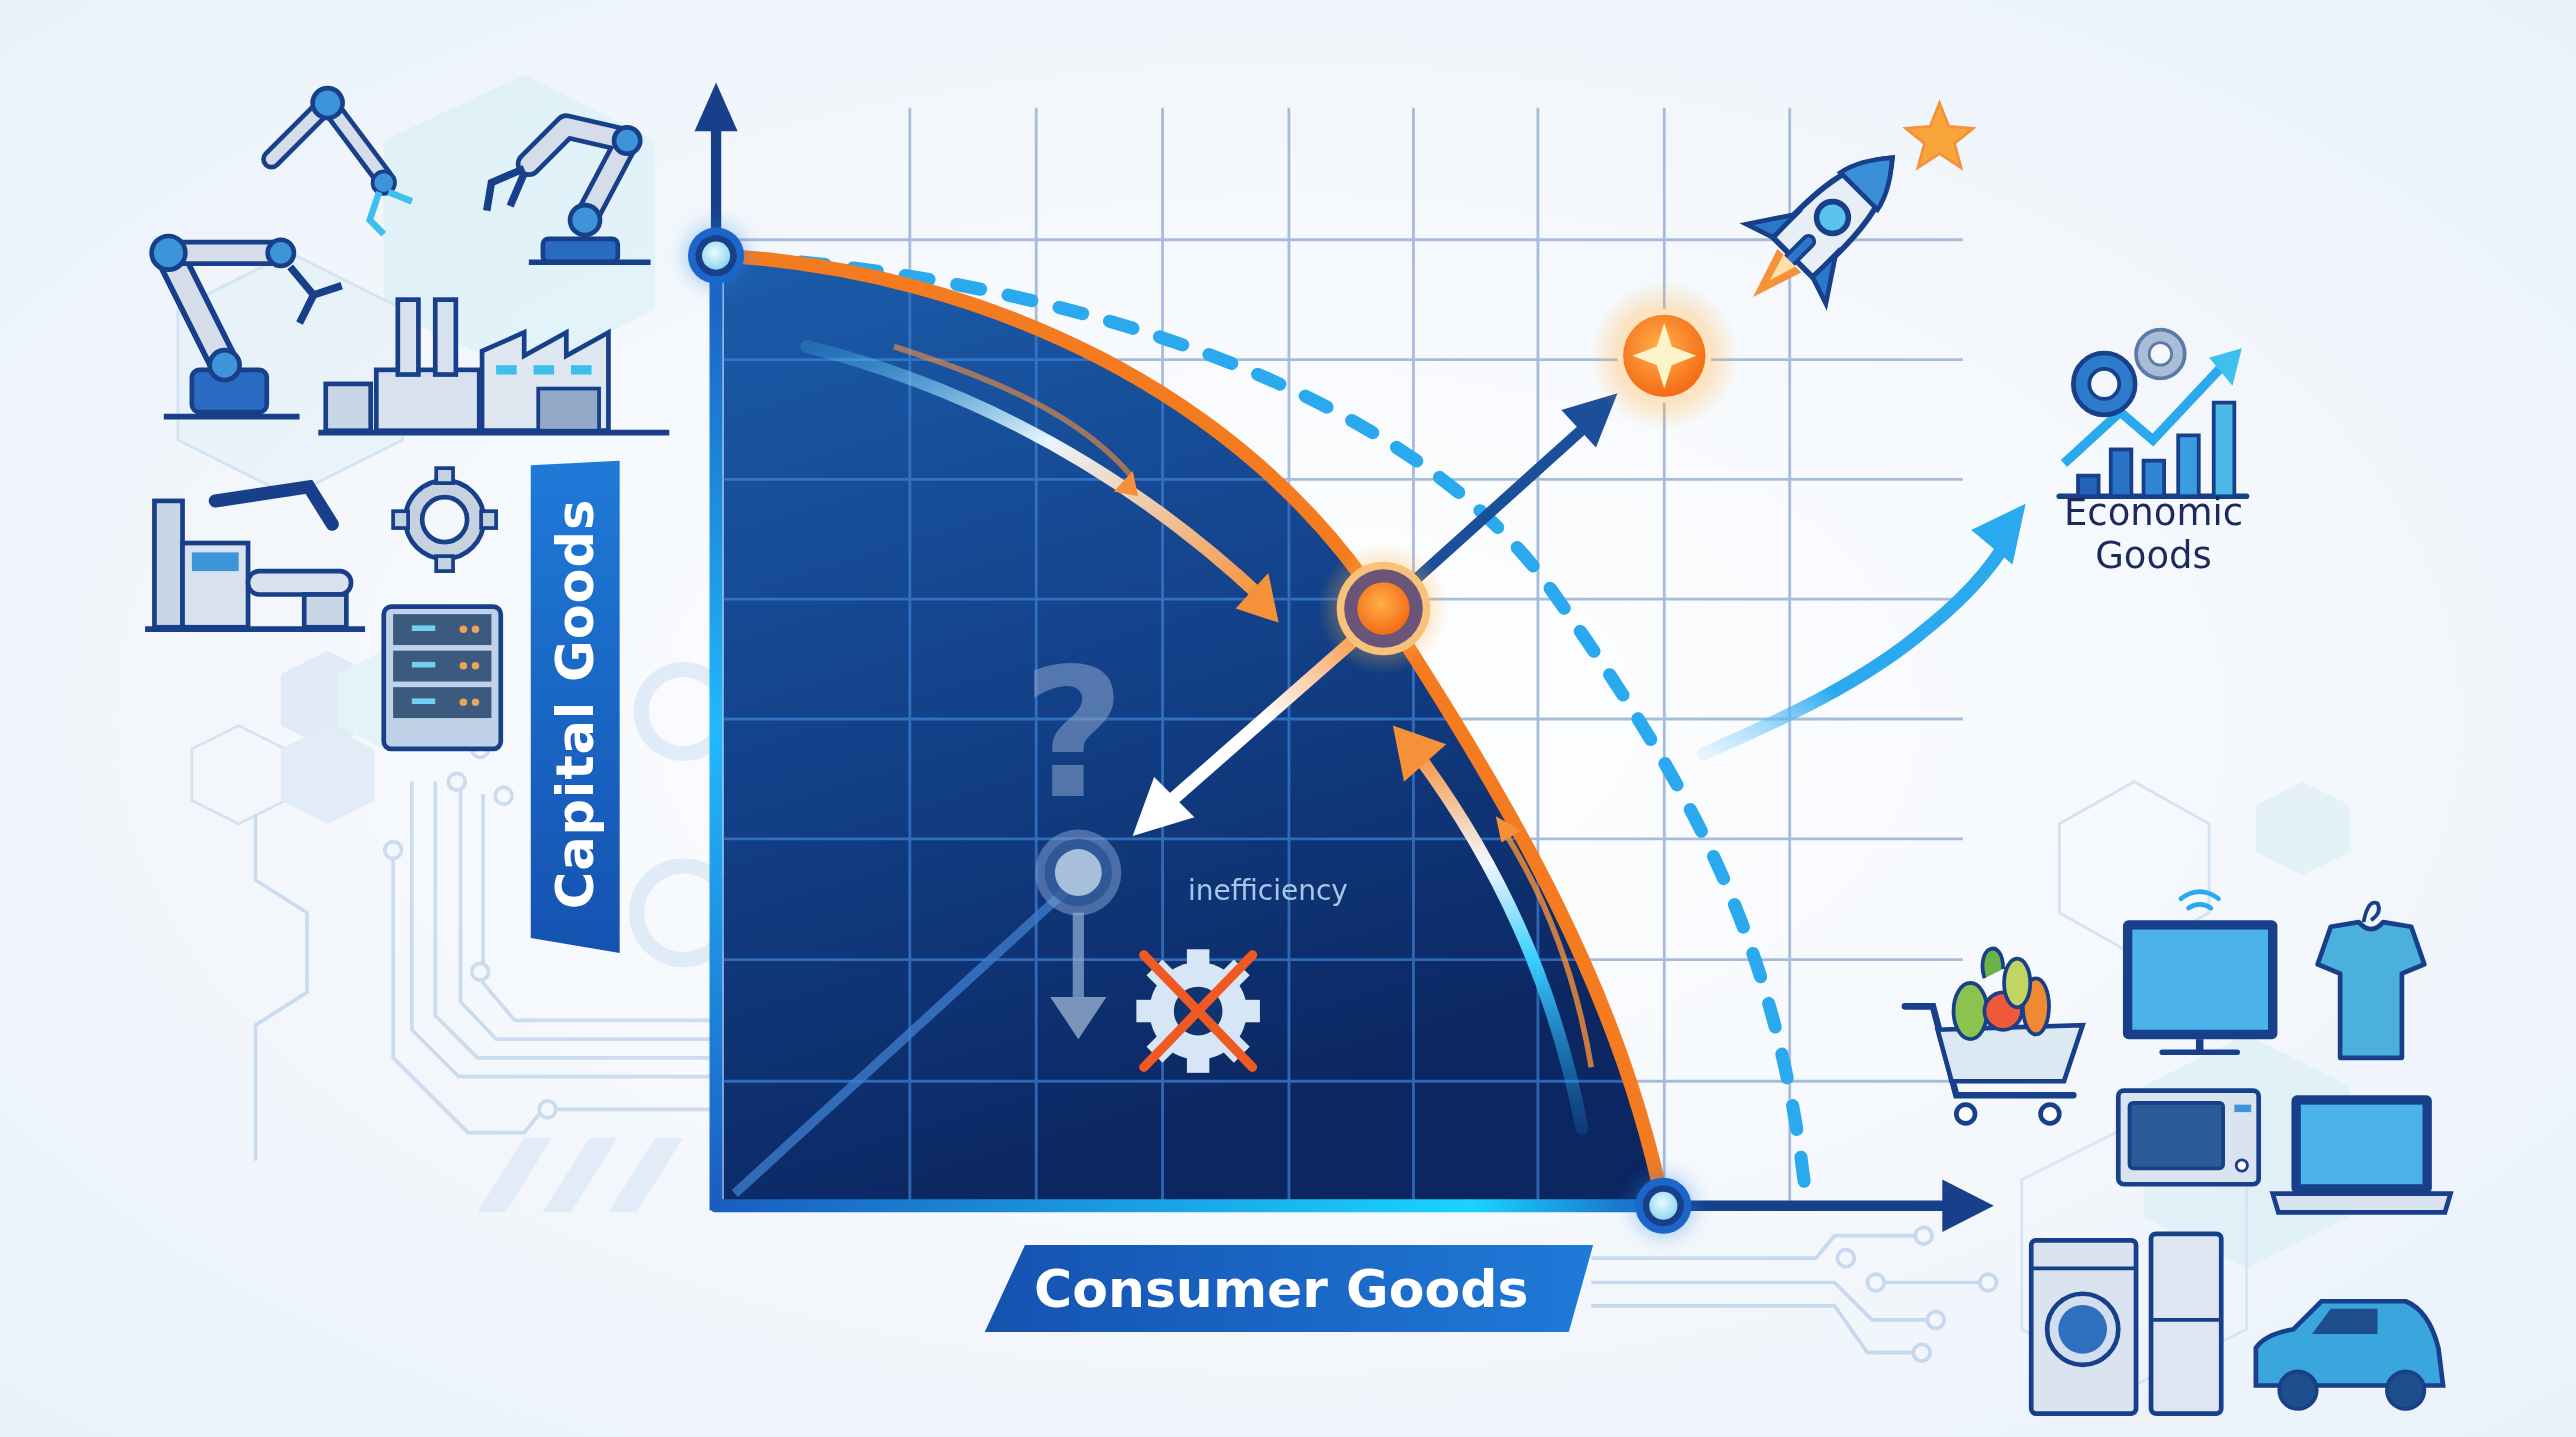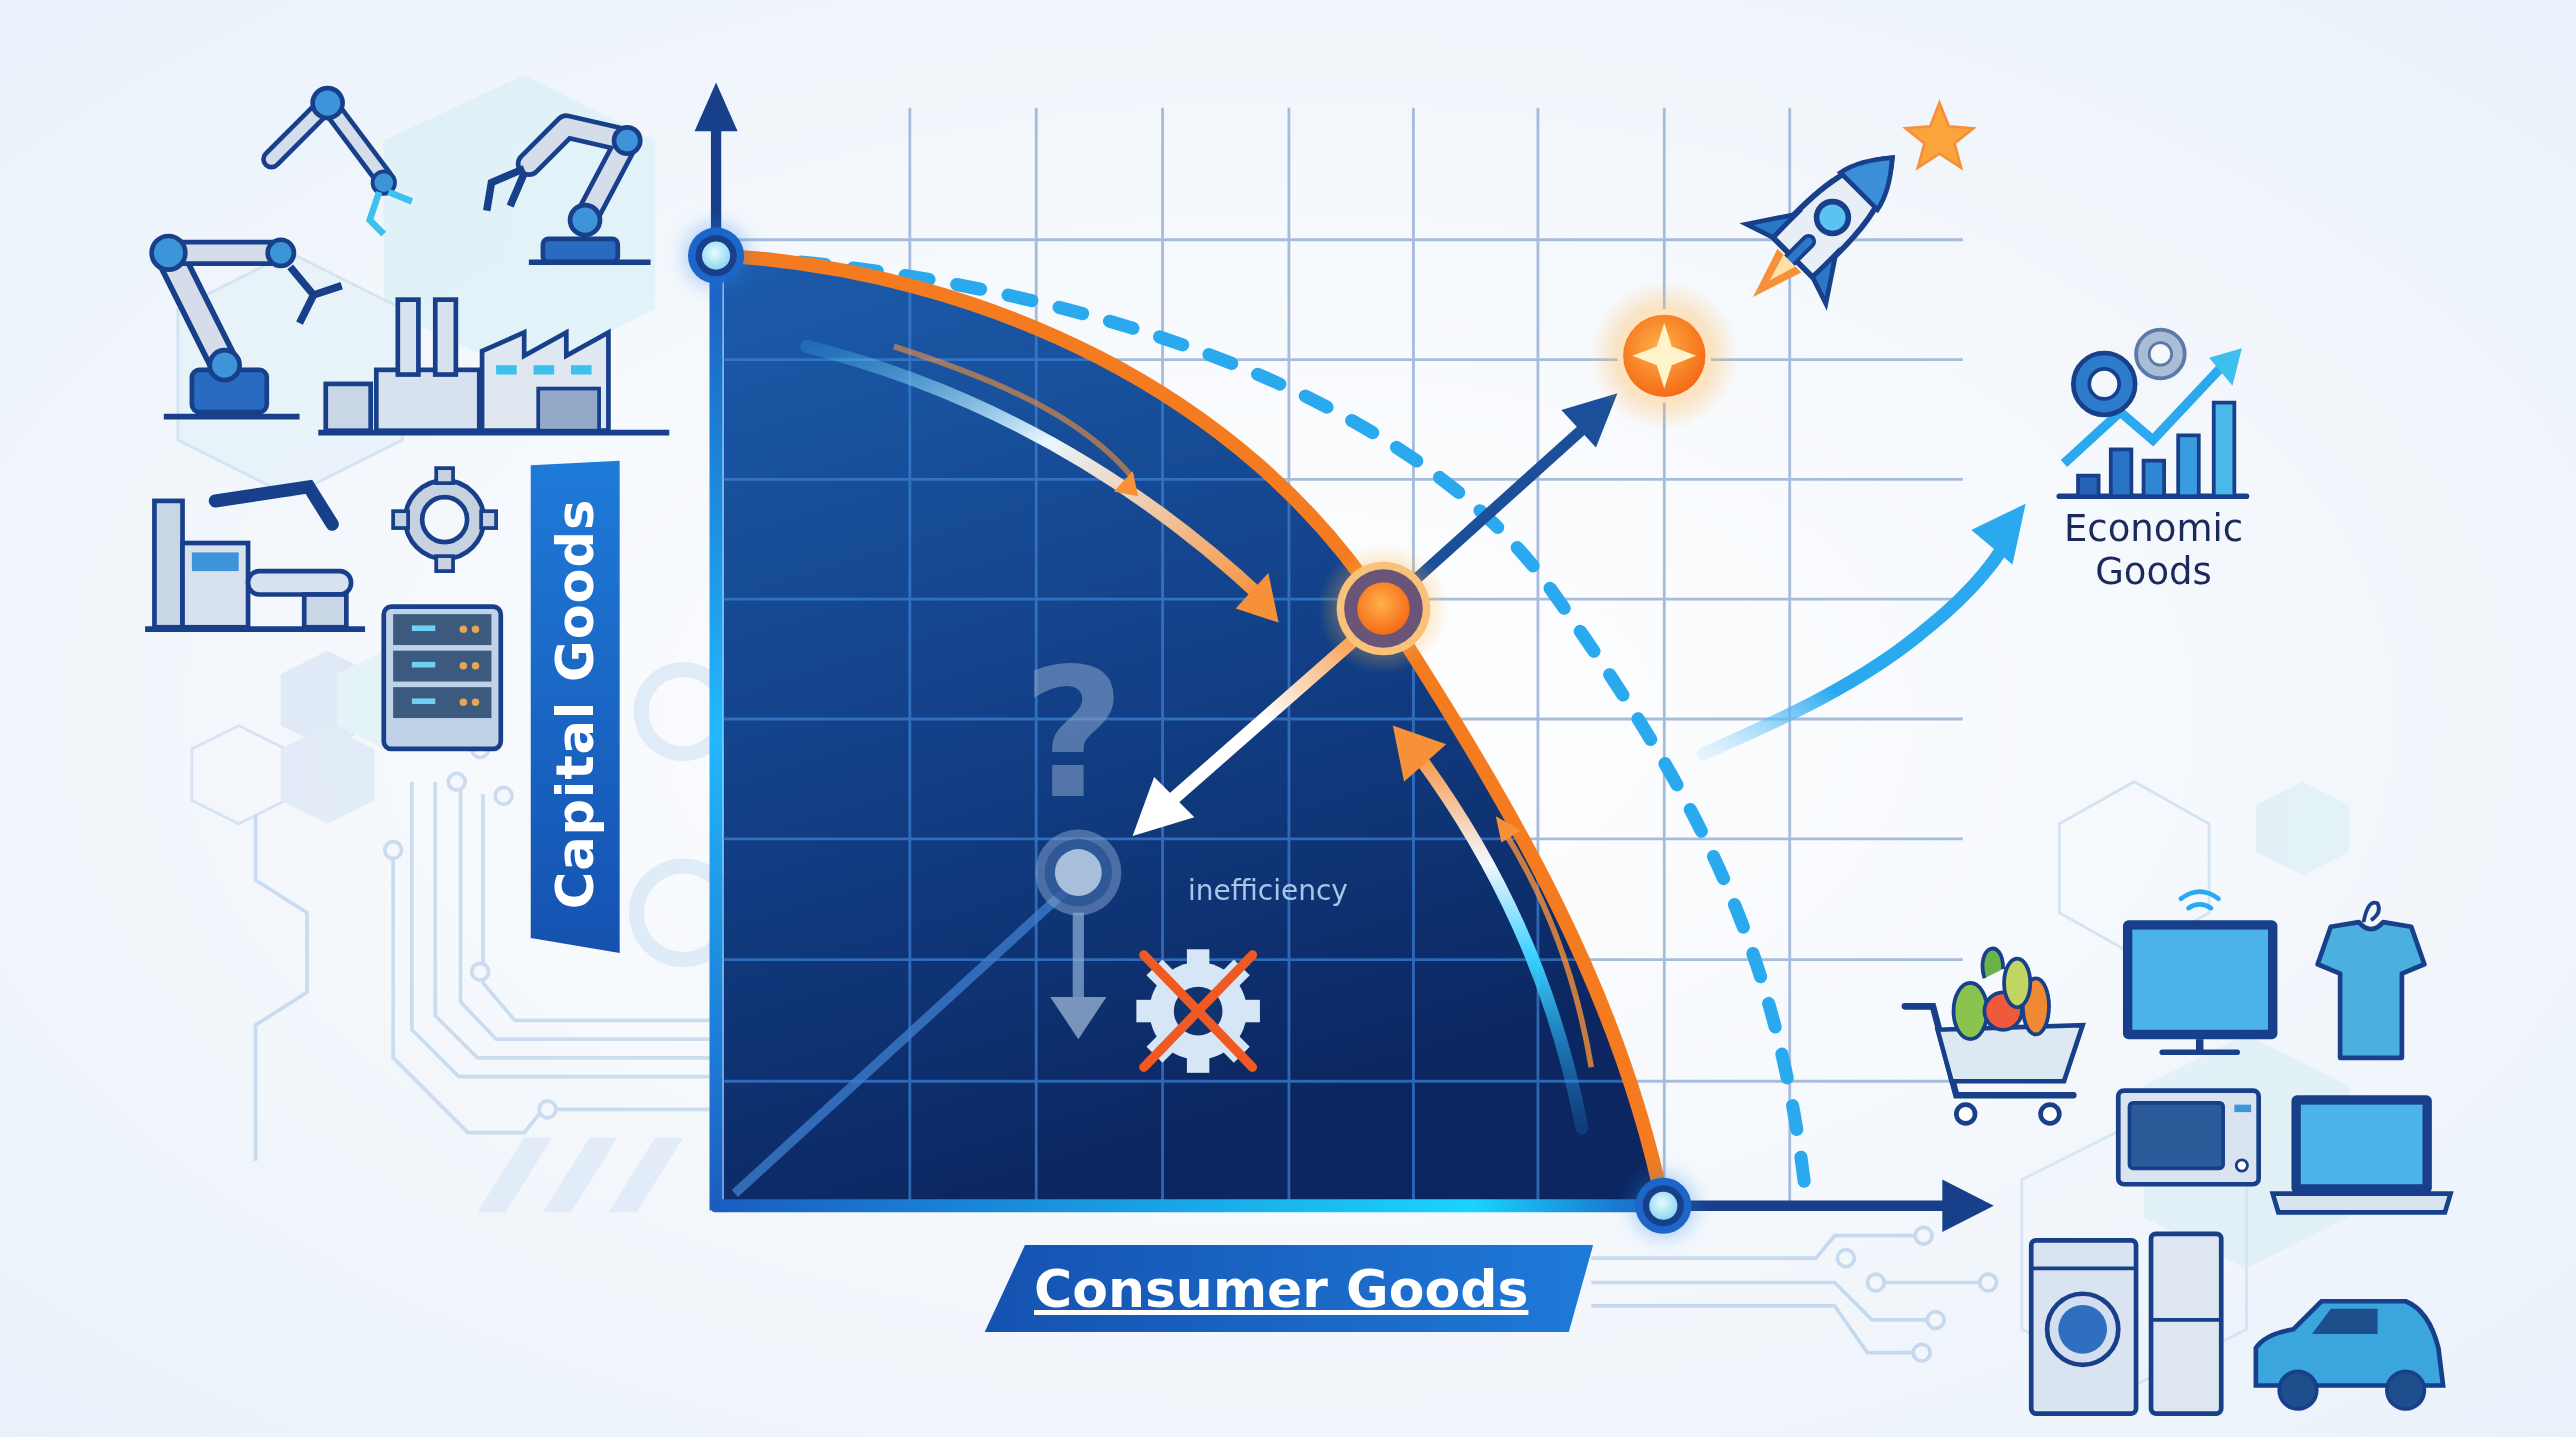--- a/index.html
+++ b/index.html
@@ -430,28 +430,28 @@
     <circle cx="2570" cy="1485" r="20" fill="#1f4e8c" stroke="#173f8a" stroke-width="4"></circle>
   </g>
 
   <polygon points="567,497 662,492 662,1018 567,1002" fill="url(#bannerGradV)"></polygon>
   <polygon points="1095,1330 1702,1330 1676,1423 1052,1423" fill="url(#bannerGrad)"></polygon>
 </svg>
 
 <div class="banner" style="left:575px; top:704px; transform:translate(-50%,-50%) rotate(-90deg); font-size:51px; white-space:nowrap; letter-spacing:0.9px;">
   <span>Capital Goods</span>
 </div>
-<div class="banner" style="left:1034px; top:1259px; font-size:52px; white-space:nowrap;text-decoration:underline;">
+<div class="banner" style="left:1034px; top:1259px; font-size:52px; white-space:nowrap;">
   <span>Consumer Goods</span>
 </div>
 
 
 <div class="annot" style="left:1188px; top:875px; font-size:28px; color:#a9c6ea; text-align:left;">
   <span>inefficiency</span>
 </div>
 
-<div class="annot" style="left:2013px; top:508px; width:281px; font-size:37px;text-align:center;">
+<div class="annot" style="left:2013px; top:492px; width:281px; font-size:37px;text-align:center;">
   <div>Economic</div>
   <div>Goods</div>
 </div>
 
 </div>
 
 
 </body></html>

